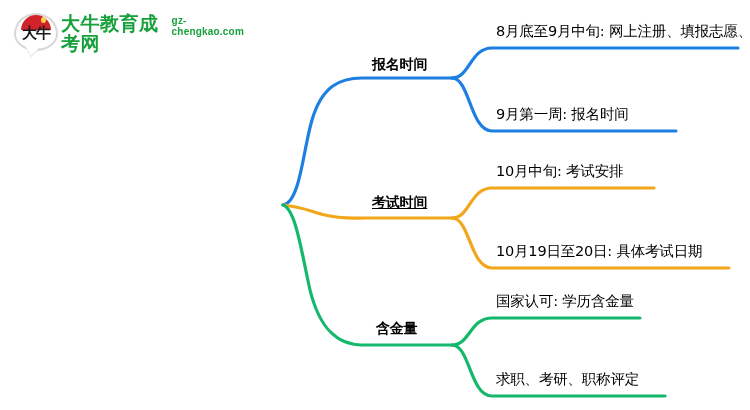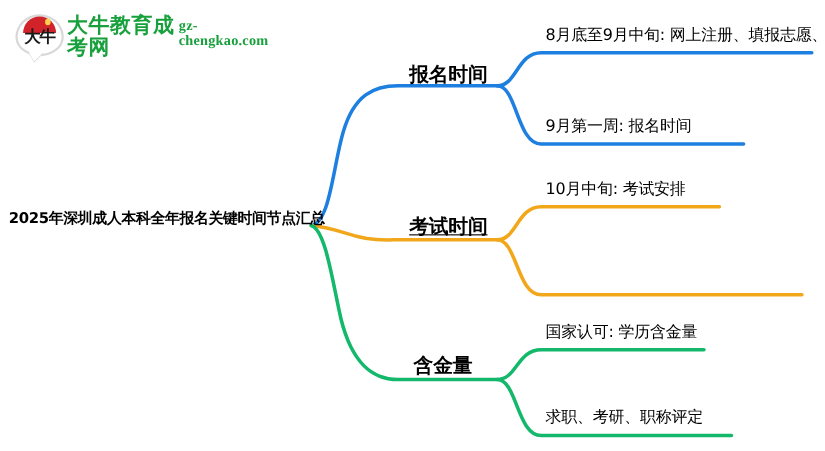--- a/index.html
+++ b/index.html
@@ -90,26 +90,26 @@
     line-height: 1.05;
   }
   #logo-title {
     font-size: 19px;
     font-weight: bold;
     color: #17a03c;
     letter-spacing: 0.5px;
     font-family: "DejaVu Sans", "Liberation Sans", sans-serif;
   }
   #logo-domain {
-    font-size: 13px;
+    font-size: 10px;
     font-weight: bold;
     color: #17a03c;
     letter-spacing: 0.2px;
     margin-top: 2px;
-    font-family: Liberation Serif, serif;
+    font-family: Liberation Sans, sans-serif;
   }
 
   
   #mindmap {
     position: absolute;
     left: 0; top: 0;
     width: 750px;
     height: 410px;
   }
   #mm-svg {
@@ -125,21 +125,21 @@
     font-family: "DejaVu Sans", "Liberation Sans", sans-serif;
   }
   #root-label {
     left: 8px;
     top: 190px;
     font-size: 13.5px;
     font-weight: bold;
     letter-spacing: -0.3px;
   }
   .branch-label {
-    font-size: 18px;
+    font-size: 14px;
     font-weight: bold;
     letter-spacing: -0.2px;
   }
   .leaf-label {
     font-size: 14.5px;
     letter-spacing: -0.2px;
   }
 </style>
 </head>
 <body>
@@ -175,32 +175,32 @@
       <path d="M452,218 C470,218 470,268 492,268 L729,268" fill="none" stroke="#f2a71b" stroke-width="3.2" stroke-linecap="round"></path>
     </g>
 
     <g>
       <path d="M283,205 C296,209 302,255 310,290 C320,330 338,345 362,345 L452,345" fill="none" stroke="#13b86b" stroke-width="3.2" stroke-linecap="round"></path>
       <path d="M452,345 C470,345 470,318 492,318 L640,318" fill="none" stroke="#13b86b" stroke-width="3.2" stroke-linecap="round"></path>
       <path d="M452,345 C470,345 470,396 492,396 L665,396" fill="none" stroke="#13b86b" stroke-width="3.2" stroke-linecap="round"></path>
     </g>
   </svg>
 
-  <div class="node-label" id="root-label">2025年深圳成人本科全年报名关键时间节点汇总</div>
 
   <div class="node-label branch-label" style="left:372px; top:56px;">报名时间</div>
 
   <div class="node-label branch-label" style="left:372px; top:194px;text-decoration:underline;">考试时间</div>
 
   <div class="node-label branch-label" style="left:376px; top:320px;font-family:Liberation Mono, monospace;">含金量</div>
 
   <div class="node-label leaf-label" style="left:496px; top:22px;">8月底至9月中旬: 网上注册、填报志愿、缴费</div>
 
   <div class="node-label leaf-label" style="left:496px; top:105px;">9月第一周: 报名时间</div>
 
   <div class="node-label leaf-label" style="left:496px; top:162px;">10月中旬: 考试安排</div>
 
+  <div class="node-label leaf-label" style="left:496px; top:242px;">10月19日至20日: 具体考试日期</div>
 
   <div class="node-label leaf-label" style="left:496px; top:292px;">国家认可: 学历含金量</div>
 
   <div class="node-label leaf-label" style="left:496px; top:370px;">求职、考研、职称评定</div>
 
 </div>
 
 </body></html>

